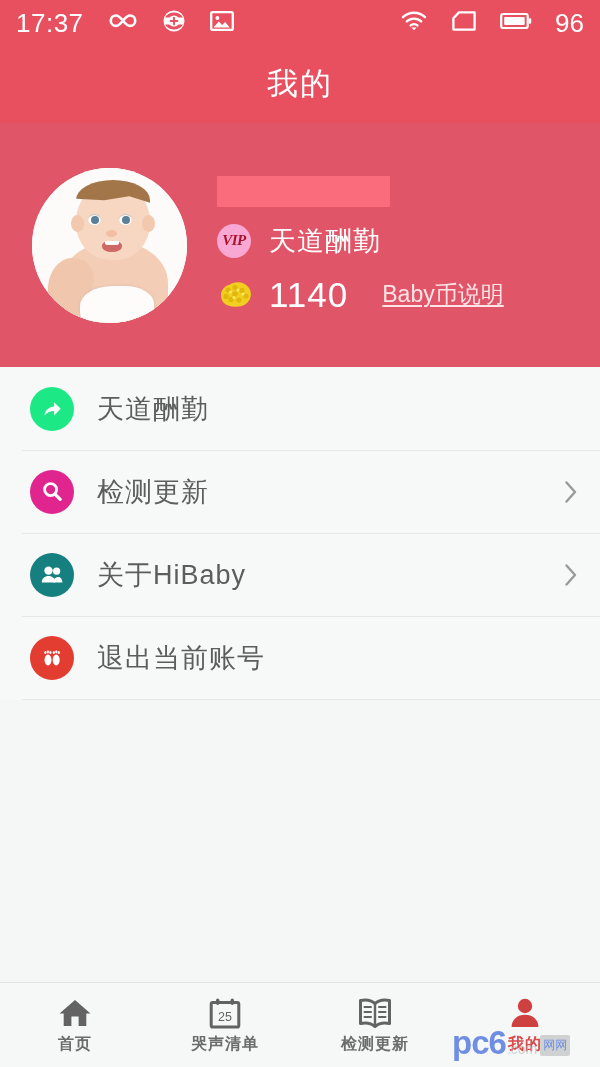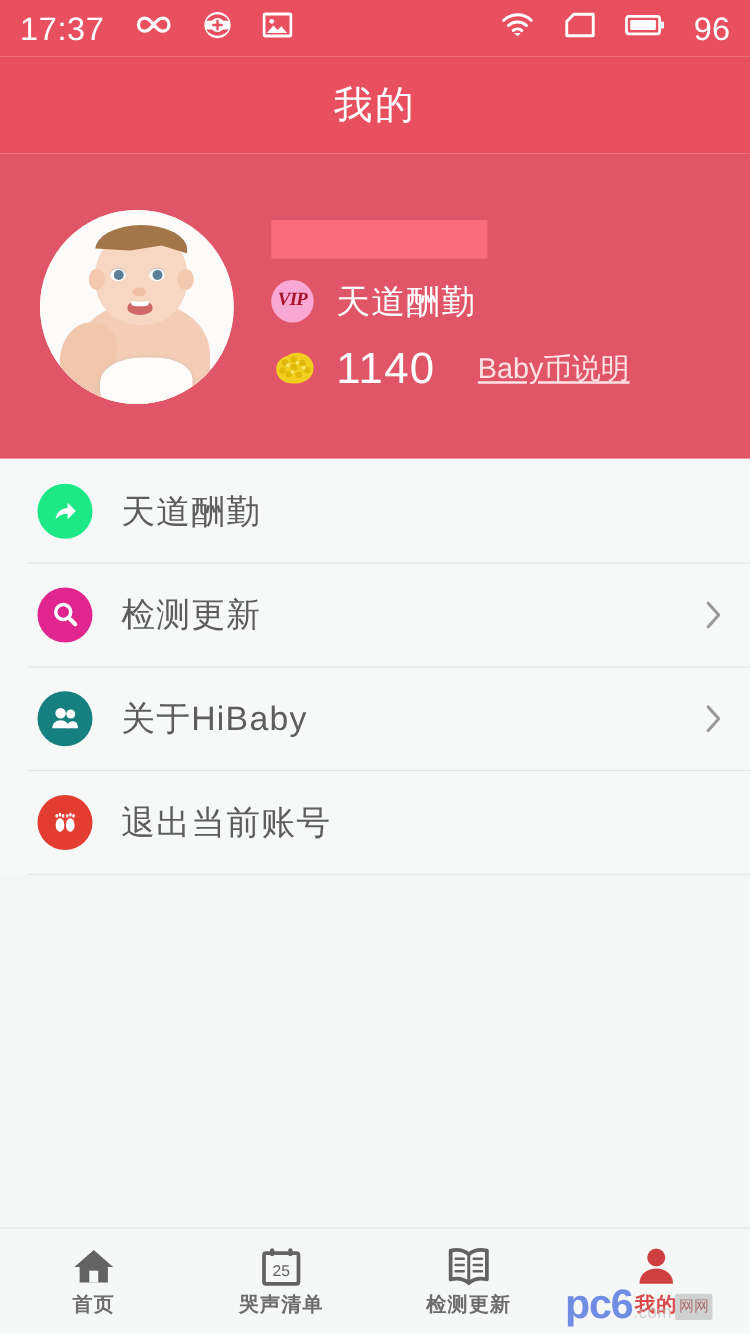--- a/index.html
+++ b/index.html
@@ -332,21 +332,21 @@
   .wm-com {
     font-size: 14px;
     color: #b9bcbd;
     margin-left: 1px;
     align-self: flex-end;
     margin-bottom: 2px;
   }
   .wm-box {
     margin-left: 3px;
     background: #b9bcbd;
-    color: #7f1d1d;
+    color: #1d4ed8;
     font-size: 12px;
     padding: 2px 3px;
     border-radius: 2px;
     align-self: flex-end;
     margin-bottom: 3px;
     letter-spacing: 0;
   }
 </style>
 </head>
 <body>

